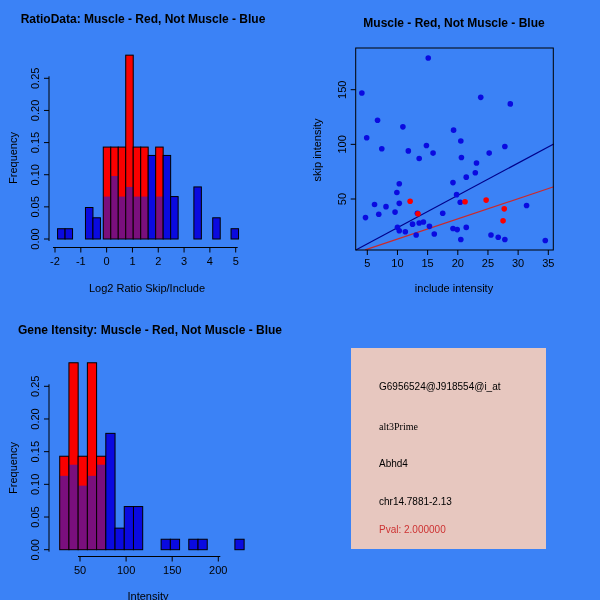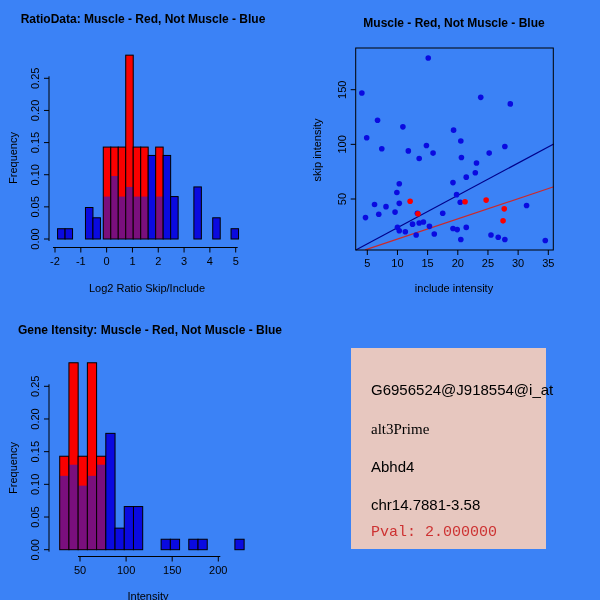--- a/index.html
+++ b/index.html
@@ -6,23 +6,23 @@
   body{width:600px;height:600px;position:relative;font-family:"Liberation Sans",sans-serif;}
   .canvas{position:absolute;left:0;top:0;width:600px;height:600px;background:#3b82f6;}
   .quad{position:absolute;width:300px;height:300px;}
   #q1{left:0;top:0;} #q2{left:304px;top:0;} #q3{left:0;top:308px;} #q4{left:300px;top:300px;}
   svg{display:block;}
   svg text{font-family:"Liberation Sans",sans-serif;}
   svg .title{font-size:12px;font-weight:bold;text-anchor:middle;fill:#000;}
   svg .axis-label{font-size:11px;text-anchor:middle;fill:#000;}
   svg .tick-label{font-size:11px;text-anchor:middle;fill:#000;}
   .info-box{position:absolute;left:51px;top:48px;width:195px;height:201px;}
-  .info-line{position:absolute;left:20px;font-size:15px;color:#000;white-space:nowrap;}
+  .info-line{position:absolute;left:28px;font-size:10px;color:#000;white-space:nowrap;}
   .info-line.l0{top:33px;} .info-line.l1{top:73px;font-family:Liberation Serif, serif;} .info-line.l2{top:110px;text-align:right;}
-  .info-line.l3{top:148px;} .info-line.l4{top:176px;font-family:Liberation Mono, monospace;}
+  .info-line.l3{top:148px;} .info-line.l4{top:176px;}
 </style>
 </head>
 <body>
 
 <div class="canvas">
 
   <div class="quad" id="q1">
     <svg id="svg-ratio_hist" width="300" height="300" viewBox="0 0 300 300">
       <text class="title" x="143" y="23">RatioData: Muscle - Red, Not Muscle - Blue</text>
       <text class="axis-label" x="147" y="292">Log2 Ratio Skip/Include</text>
@@ -256,18 +256,18 @@
           <rect x="234.89600000000002" y="231.24239999999998" width="9.219999999999999" height="10.457600000000014" fill="none" stroke="#000000" stroke-width="1"></rect>
         </g>
     </svg>
   </div>
 
   <div class="quad" id="q4">
     <div class="info-box" id="info-box" style="background: rgb(231, 199, 191);">
       <div class="info-line l0">G6956524@J918554@i_at</div>
       <div class="info-line l1">alt3Prime</div>
       <div class="info-line l2">Abhd4</div>
-      <div class="info-line l3">chr14.7881-3.58</div>
+      <div class="info-line l3">chr14.7881-2.13</div>
       <div class="info-line l4" id="pval-line" style="color: rgb(205, 50, 50);">Pval: 2.000000</div>
     </div>
   </div>
 
 </div>
 
 </body></html>

